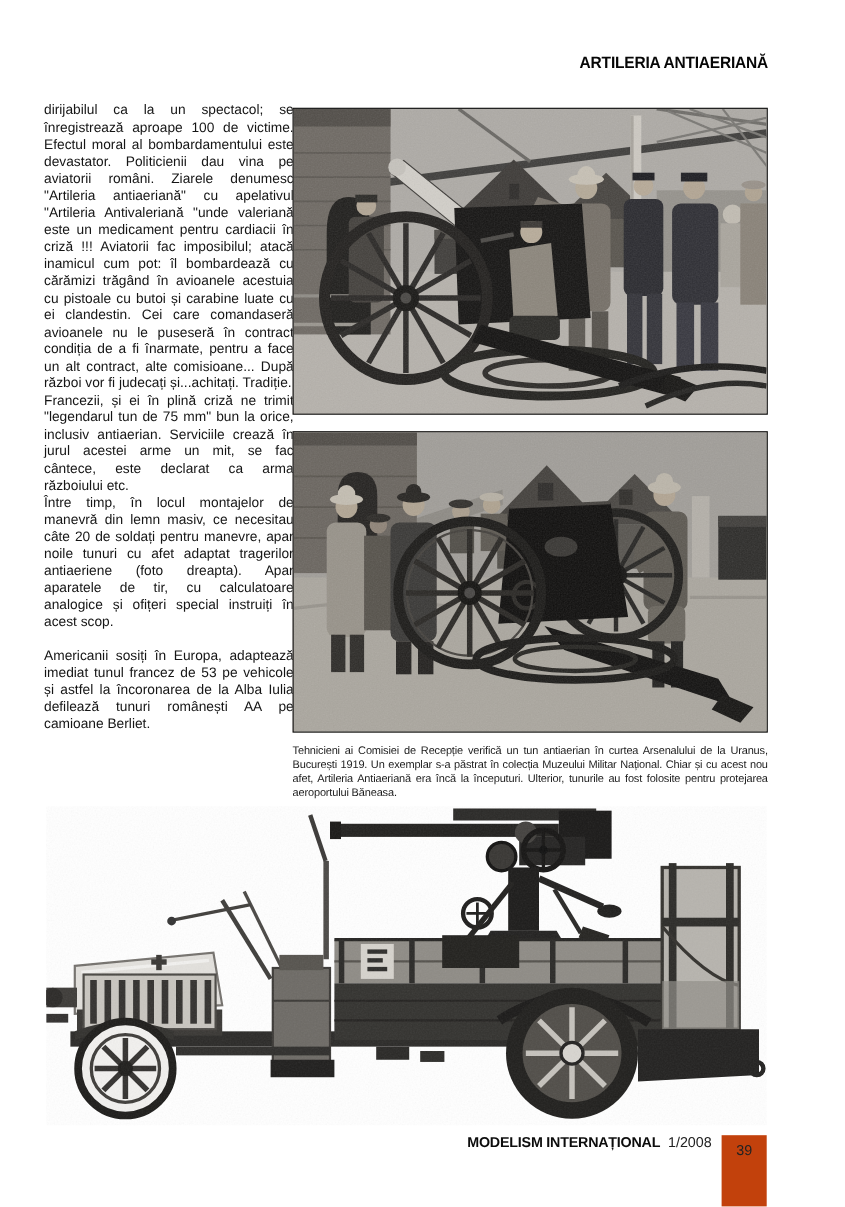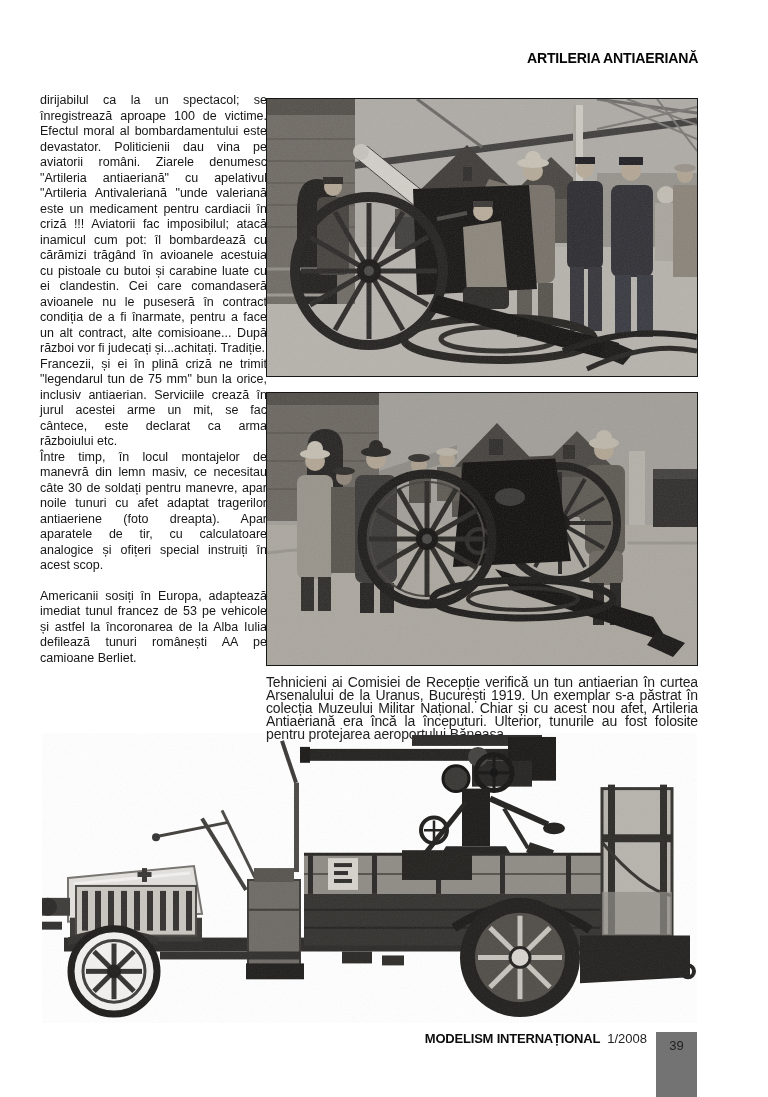--- a/index.html
+++ b/index.html
@@ -20,46 +20,46 @@
   .text-col p{margin:0;}
   .text-col p.space-before{margin-top:15px;}
   .endmark{display:inline-block;margin-left:4px;font-size:13px;line-height:10px;color:#111;}
   figure{margin:0;padding:0;}
   .photo{position:absolute;border:1px solid #161616;background:#9d9a95;overflow:hidden;}
   .photo svg{display:block;width:100%;height:100%;}
   .photo1{left:266px;top:98px;width:430px;height:277px;}
   .photo2{left:266px;top:392px;width:430px;height:272px;}
   .caption{
     position:absolute;left:266px;top:676px;width:432px;
-    font-size:14px;line-height:13px;letter-spacing:-0.15px;text-align:justify;color:#1c1c1c;
+    font-size:10px;line-height:13px;letter-spacing:-0.15px;text-align:justify;color:#1c1c1c;
   }
   .truck-figure{position:absolute;left:42px;top:733px;width:655px;height:290px;}
   .truck-figure svg{display:block;width:100%;height:100%;}
   .footer-line{
     position:absolute;top:1031px;right:121px;font-size:13px;white-space:nowrap;color:#0c0c0c;
   }
   .footer-line .mag{font-weight:bold;letter-spacing:-0.2px;}
   .footer-line .issue{margin-left:7px;font-weight:normal;color:#222;}
   .pagenum-box{
     position:absolute;left:656px;top:1032px;width:41px;height:65px;
-    background:#737373;text-align:center;
+    background:#c2410c;text-align:center;
   }
   .pagenum-box span{display:inline-block;margin-top:6px;font-size:13px;color:#222;}
 </style>
 </head>
 <body>
 
 <div class="page">
 
   <div class="running-head">ARTILERIA ANTIAERIANĂ</div>
 
   <div class="text-col">
     <p>dirijabilul ca la un spectacol; se înregistrează aproape 100 de victime. Efectul moral al bombardamentului este devastator. Politicienii dau vina pe aviatorii români. Ziarele denumesc "Artileria antiaeriană" cu apelativul "Artileria Antivaleriană "unde valeriană este un medicament pentru cardiacii în criză !!! Aviatorii fac imposibilul; atacă inamicul cum pot: îl bombardează cu cărămizi trăgând în avioanele acestuia cu pistoale cu butoi și carabine luate cu ei clandestin. Cei care comandaseră avioanele nu le puseseră în contract condiția de a fi înarmate, pentru a face un alt contract, alte comisioane... După război vor fi judecați și...achitați. Tradiție.</p>
     <p>Francezii, și ei în plină criză ne trimit "legendarul tun de 75 mm" bun la orice, inclusiv antiaerian. Serviciile crează în jurul acestei arme un mit, se fac cântece, este declarat ca arma războiului etc.</p>
-    <p>Între timp, în locul montajelor de manevră din lemn masiv, ce necesitau câte 30 de soldați pentru manevre, apar noile tunuri cu afet adaptat tragerilor antiaeriene (foto dreapta). Apar aparatele de tir, cu calculatoare analogice și ofițeri special instruiți în acest scop.</p>
+    <p>Între timp, în locul montajelor de manevră din lemn masiv, ce necesitau câte 20 de soldați pentru manevre, apar noile tunuri cu afet adaptat tragerilor antiaeriene (foto dreapta). Apar aparatele de tir, cu calculatoare analogice și ofițeri special instruiți în acest scop.</p>
     <p class="space-before">Americanii sosiți în Europa, adaptează imediat tunul francez de 53 pe vehicole și astfel la încoronarea de la Alba Iulia defilează tunuri românești AA pe camioane Berliet.</p>
   </div>
 
   <figure class="photo photo1">
     <svg viewBox="0 0 430 277" preserveAspectRatio="none">
       <defs>
         <filter id="g1" x="0" y="0" width="100%" height="100%">
           <feTurbulence type="fractalNoise" baseFrequency="0.8" numOctaves="2"></feTurbulence>
           <feColorMatrix type="saturate" values="0"></feColorMatrix>
         </filter>

